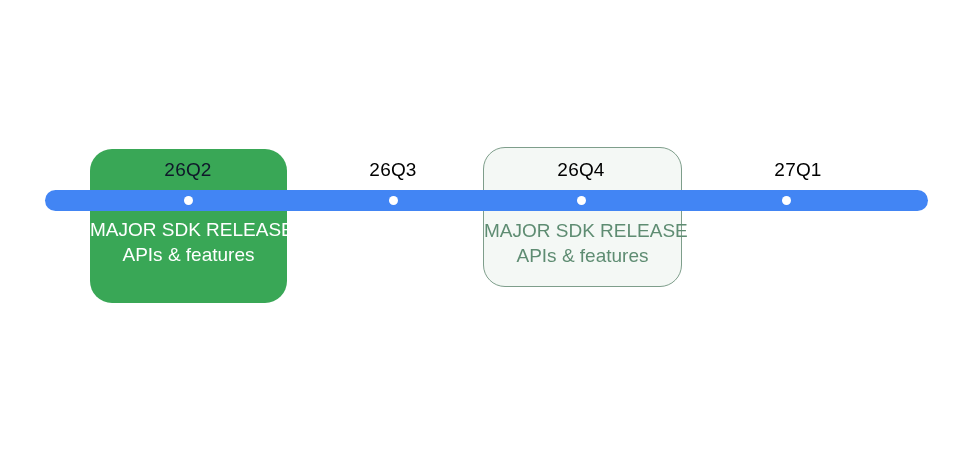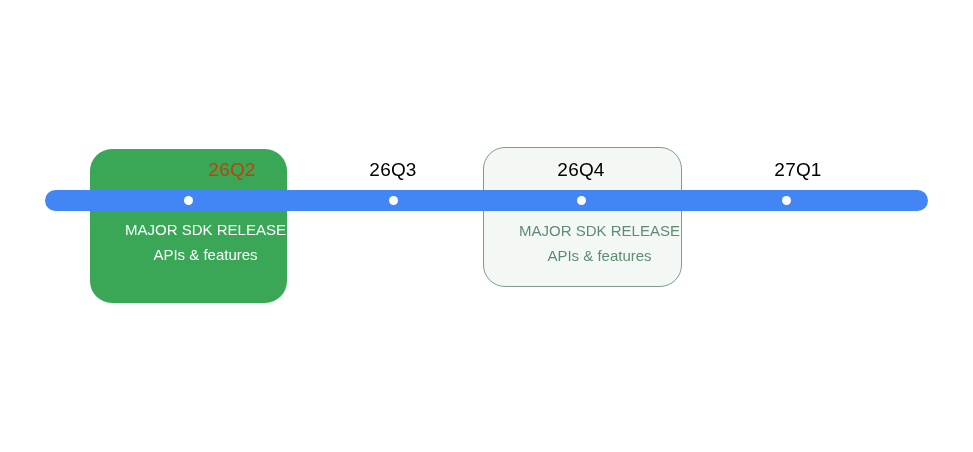--- a/index.html
+++ b/index.html
@@ -49,21 +49,21 @@
   
   .quarter-label {
     position: absolute;
     top: 159px;
     transform: translateX(-50%);
     font-size: 19px;
     letter-spacing: 0.2px;
     white-space: nowrap;
     z-index: 5;
   }
-  .quarter-label.on-dark  { color: #c2410c; margin-left: 44px; }
+  .quarter-label.on-dark  { color: #0f172a; }
   .quarter-label.on-light { color: #000000; }
 
   
   .milestone-card {
     position: absolute;
     box-sizing: border-box;
     z-index: 2;
   }
 
   .milestone-card.filled {
@@ -78,24 +78,23 @@
   }
 
   .card-body {
     position: absolute;
     left: 0;
     right: 0;
     text-align: center;
   }
 
   .card-line {
-    font-size: 15px;
+    font-size: 19px;
     line-height: 25px;
     white-space: nowrap;
-    padding-left: 34px;
   }
   .milestone-card.filled   .card-line { color: #ffffff; }
   .milestone-card.outlined .card-line { color: #5E8C72; }
 </style>
 </head>
 <body>
 
 <div id="timeline-diagram">
 
 <div class="milestone-card filled" style="left: 90px; top: 149px; width: 197px; height: 154px;">

